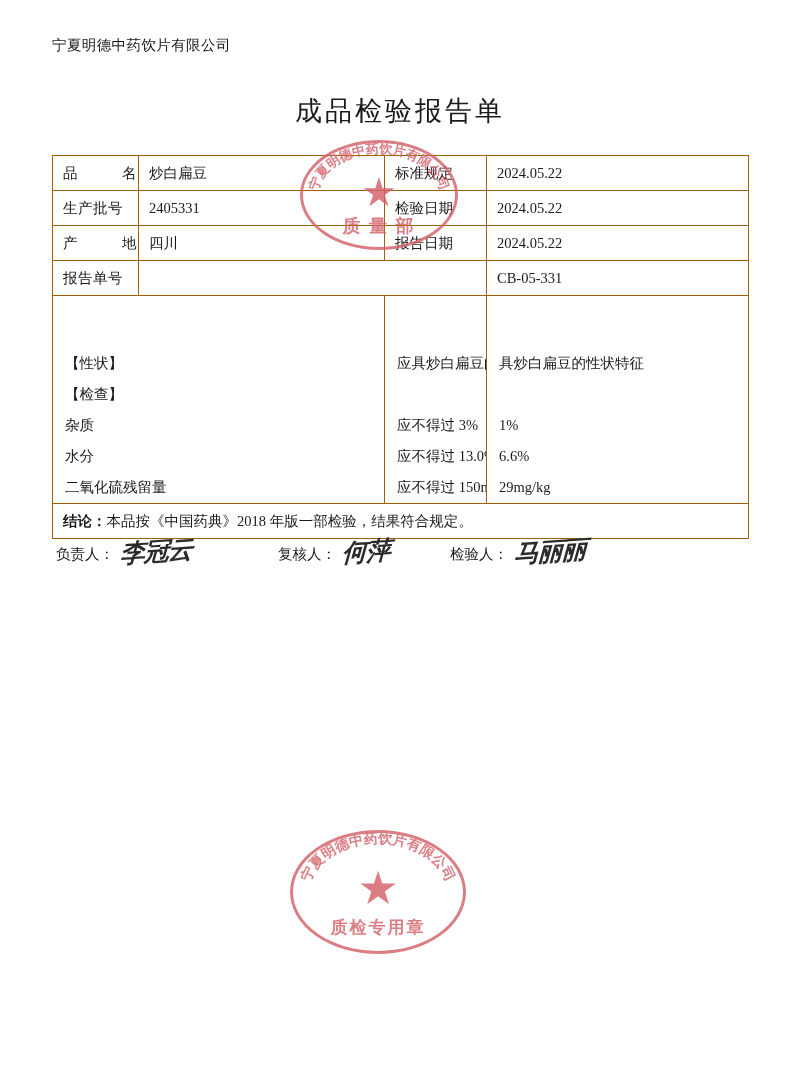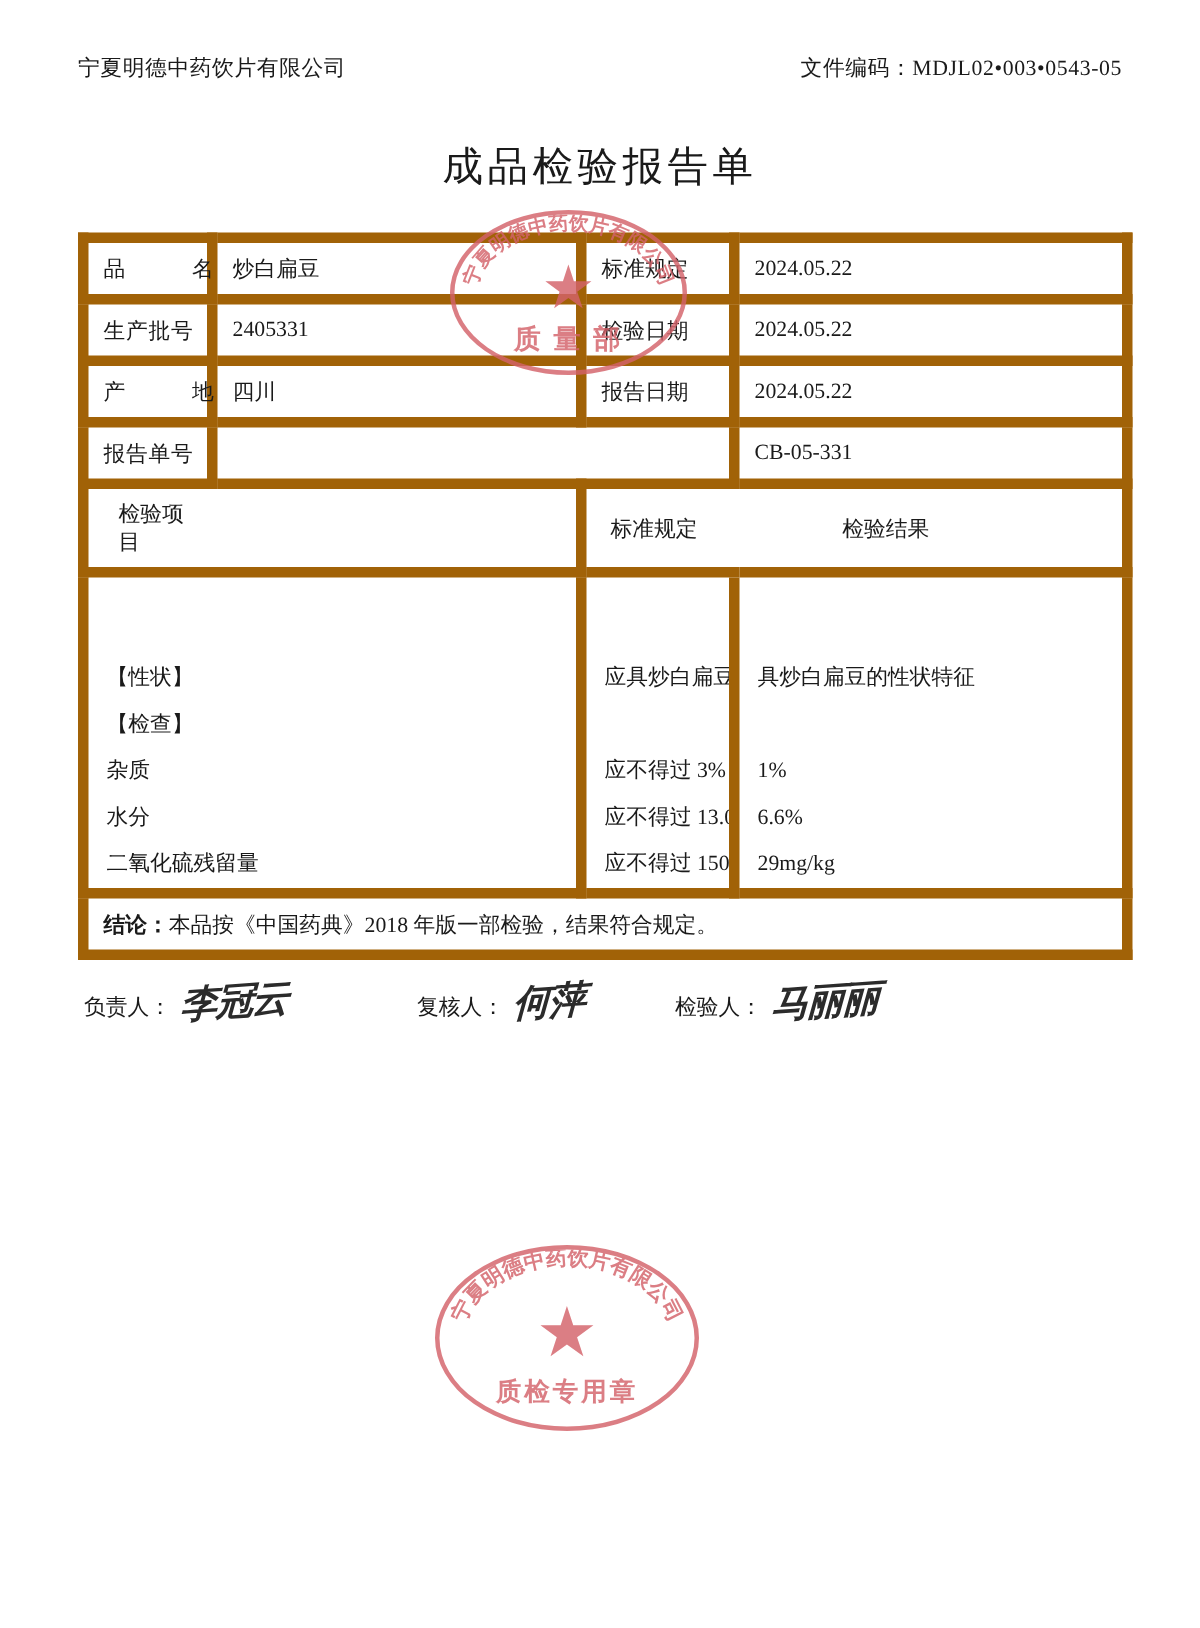--- a/index.html
+++ b/index.html
@@ -40,21 +40,21 @@
     letter-spacing: 3px;
     margin: 38px 0 26px 0;
   }
   
   table.doc {
     width: 100%;
     border-collapse: collapse;
     table-layout: fixed;
   }
   table.doc td {
-    border: 7px solid #a16207;
+    border: 1px solid #a16207;
     font-size: 14.5px;
     padding: 7px 10px;
     vertical-align: middle;
     height: 20px;
   }
   .lbl {
     width: 86px;
     white-space: nowrap;
     letter-spacing: 0.5px;
   }
@@ -104,21 +104,20 @@
   .conclusion td {
     height: 30px;
     font-size: 14.5px;
     padding: 8px 14px;
   }
   .conclusion b { font-weight: bold; }
   
   .sig-row {
     display: flex;
     align-items: flex-start;
-    margin-top: 16px;
     font-size: 14.5px;
     padding: 0 4px;
   }
   .sig-block {
     display: flex;
     align-items: flex-end;
   }
   .sig-label { white-space: nowrap; }
   .sig-name {
     font-family: "Liberation Serif", serif;
@@ -189,21 +188,20 @@
   #stamp-bottom .star { font-size: 46px; }
   #stamp-bottom .bottom-txt { font-size: 17px; bottom: 10%; }
 </style>
 </head>
 <body>
 
 <div class="page">
 
   <div class="header-row">
     <div class="header-left">宁夏明德中药饮片有限公司</div>
-    <div class="header-right">文件编码：MDJL02•003•0543-05</div>
   </div>
 
   <div class="title">成品检验报告单</div>
 
   <table class="doc">
     <colgroup>
       <col style="width:86px">
       <col style="width:246px">
       <col style="width:102px">
       <col style="width:262px">
@@ -226,32 +224,20 @@
         <td>四川</td>
         <td class="lbl2">报告日期</td>
         <td>2024.05.22</td>
       </tr>
       <tr>
         <td class="lbl">报告单号</td>
         <td colspan="2"></td>
         <td class="reportno-val">CB-05-331</td>
       </tr>
 
-      <tr class="res-head">
-        <td colspan="1" style="border-right:none;">
-          <span class="ch-left">检验项目</span>
-        </td>
-        <td style="border-left:none;"></td>
-        <td colspan="1" style="border-right:none;">
-          <span class="ch" style="text-align:left;padding-left:6px;">标准规定</span>
-        </td>
-        <td style="border-left:none;">
-          <span class="ch" style="text-align:left;padding-left:62px;">检验结果</span>
-        </td>
-      </tr>
 
       <tr>
         <td colspan="2" class="body-cell">
           <div class="rows">
             <div class="rowline">【性状】</div>
             <div class="rowline">【检查】</div>
             <div class="rowline">杂质</div>
             <div class="rowline">水分</div>
             <div class="rowline">二氧化硫残留量</div>
           </div>

